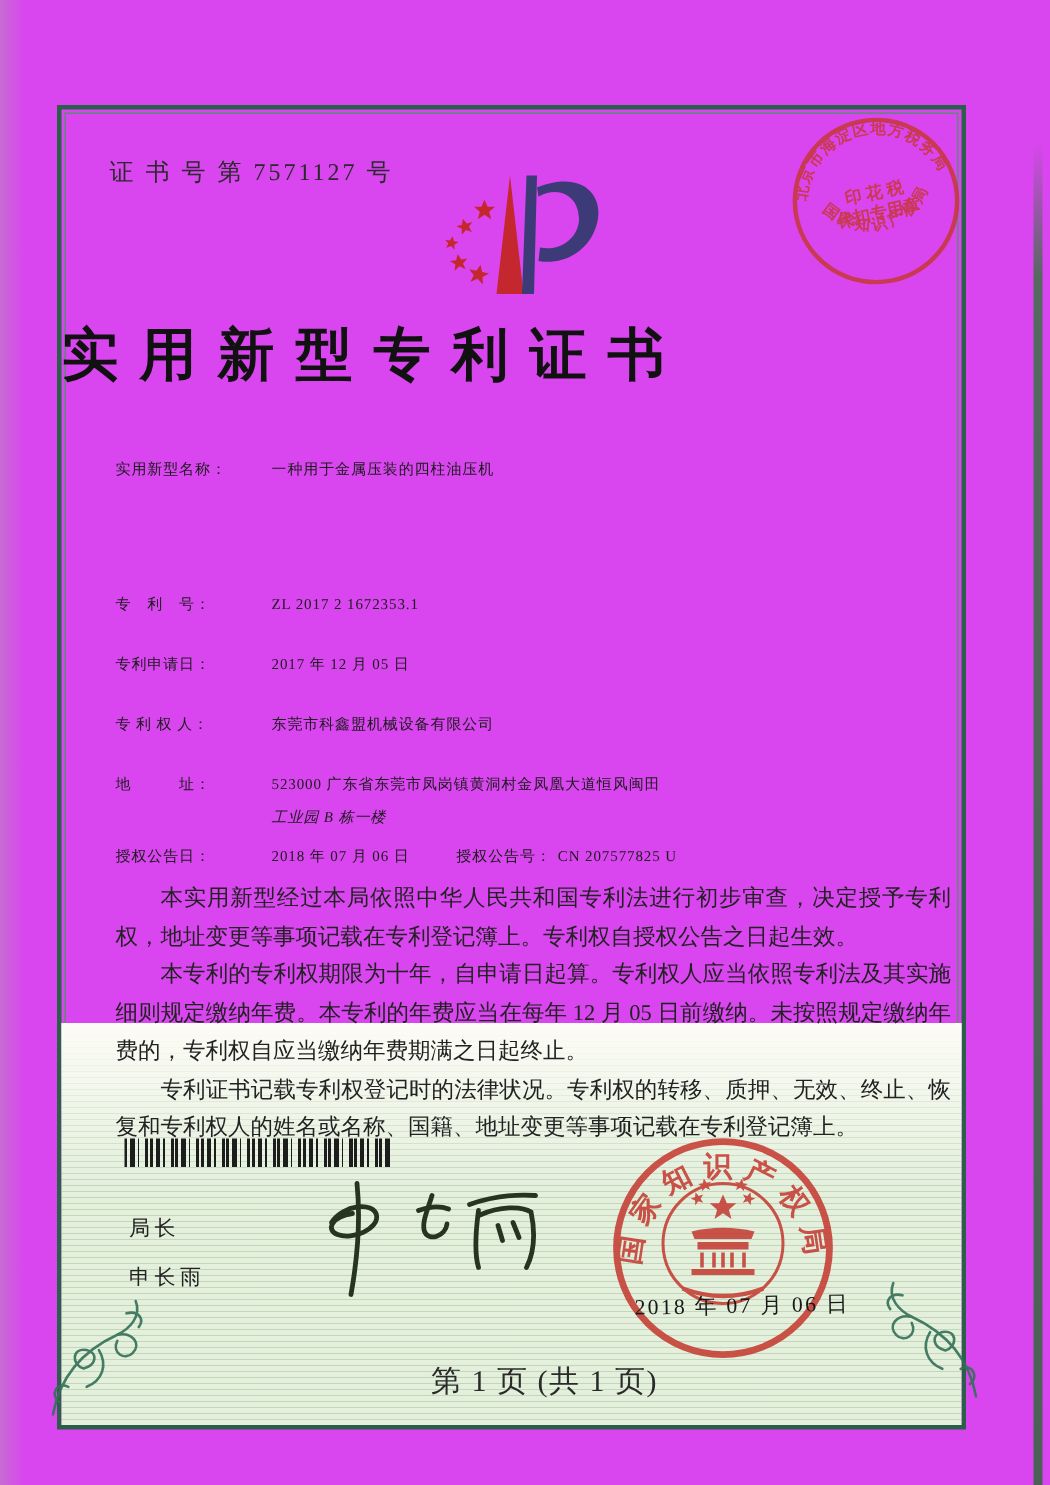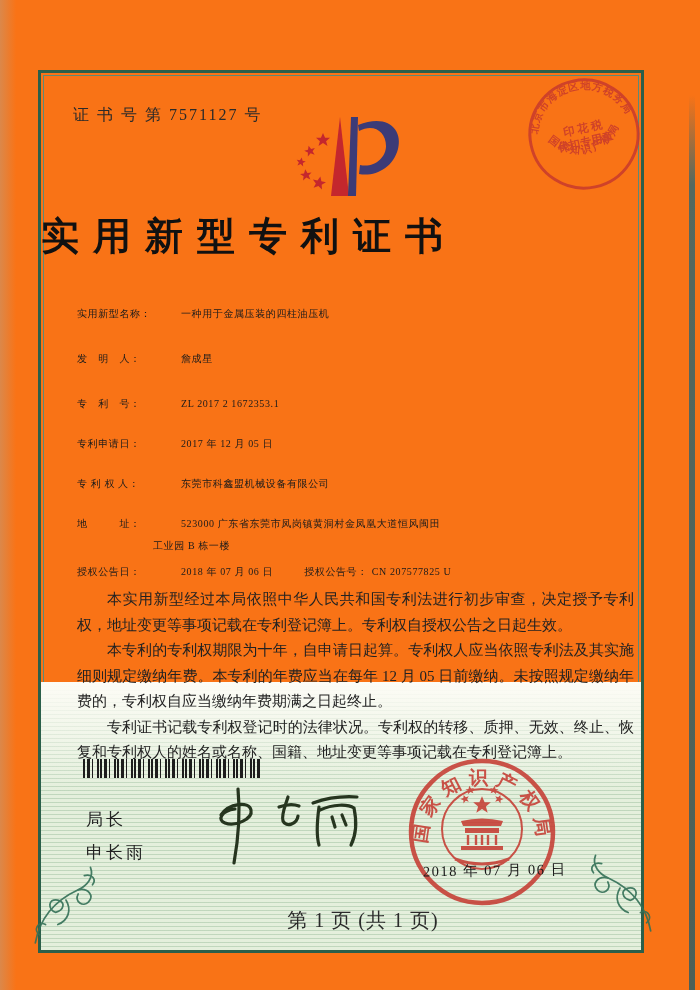--- a/index.html
+++ b/index.html
@@ -1,18 +1,18 @@
 <!DOCTYPE html>
 <html><head>
 <meta charset="utf-8">
 <style>
   html,body{margin:0;padding:0;background:#e9e7e2;}
   .page{
     position:relative;width:700px;height:990px;margin:0 auto;
-    background:#f97316;overflow:hidden;
+    background:#d946ef;overflow:hidden;
     font-family:"Liberation Serif","DejaVu Serif",serif;
     color:#1f1f1f;
   }
   .scan-left{position:absolute;left:0;top:0;bottom:0;width:16px;
     background:linear-gradient(to right, rgba(170,170,160,.38), rgba(170,170,160,0));}
   .scan-right{position:absolute;right:5px;top:95px;bottom:0;width:6px;
     background:linear-gradient(to bottom, rgba(80,100,92,0), #55695f 90px, #4d6057);}
   .frame{position:absolute;left:38px;top:70px;width:600px;height:877px;
     border:3px solid #2b5f4a;}
   .frame-inner{position:absolute;inset:2px;border:1px solid #5d8a76;pointer-events:none;}
@@ -23,40 +23,40 @@
     transform:rotate(-12deg);opacity:.92;}
 
   .logo{position:absolute;left:252px;top:30px;width:130px;height:102px;}
 
   .title{position:absolute;left:0;right:0;top:138px;text-align:left;
     font-size:38px;font-weight:600;letter-spacing:14px;color:#111;}
 
   .frow{position:absolute;left:36px;right:26px;font-size:10px;letter-spacing:.6px;line-height:22px;color:#1b1b1b;}
   .flabel{display:inline-block;min-width:104px;vertical-align:top;}
   .fvalue{display:inline;}
-  .addr2{margin-left:76px;}
+  .addr2{margin-left:104px;font-style:italic;}
   .grant-pair2{display:inline-block;margin-left:28px;}
   .grant-pair2 .flabel{min-width:0;margin-right:4px;}
 
   .paras{position:absolute;left:36px;top:514px;width:557px;
     font-size:15px;line-height:25.5px;text-align:justify;color:#222;}
   .paras p{margin:0;text-indent:2em;}
 
   .panel{position:absolute;left:0;right:0;bottom:0;height:268px;
     background:
       linear-gradient(to bottom, #fdfcf6 0px, rgba(253,252,246,0) 110px),
       repeating-linear-gradient(to bottom, rgba(122,168,128,.34) 0 1px, rgba(255,255,255,0) 1px 4px),
       linear-gradient(#e4efdc,#e4efdc);}
   .barcode{position:absolute;left:42px;top:686px;width:178px;height:19px;
     background:repeating-linear-gradient(90deg,
       #1d1d1d 0 2px, transparent 2px 4px,
       #1d1d1d 4px 7px, transparent 7px 9px,
       #1d1d1d 9px 10px, transparent 10px 14px,
       #1d1d1d 14px 16px, transparent 16px 17px);}
-  .signatory{position:absolute;left:45px;top:730px;font-size:17px;letter-spacing:3px;line-height:33px;color:#222;}
+  .signatory{position:absolute;left:45px;top:730px;font-size:14px;letter-spacing:3px;line-height:33px;color:#222;}
   .signature{position:absolute;left:150px;top:704px;width:180px;height:95px;}
 
   .seal{position:absolute;left:366px;top:684px;width:150px;height:150px;}
   .seal-date{position:absolute;left:382px;top:788px;width:160px;font-size:14.5px;
     letter-spacing:1.5px;color:#191919;transform:rotate(-1deg);}
 
   .ornament{position:absolute;width:86px;height:98px;}
   .orn-bl{left:-16px;top:776px;}
   .orn-br{left:534px;top:764px;transform:scaleX(-1);}
 
@@ -131,23 +131,20 @@
         <use href="#star" transform="translate(8,58) scale(0.75) rotate(10)"></use>
         <use href="#star" transform="translate(13,71) scale(0.95) rotate(-8)"></use>
         <use href="#star" transform="translate(26,79) scale(1.1) rotate(12)"></use>
       </g>
     </svg>
 
     <div class="title">实用新型专利证书</div>
 
     <div class="frow" style="top:230px">
       <span class="flabel">实用新型名称：</span><span class="fvalue">一种用于金属压装的四柱油压机</span>
-    </div>
-    <div class="frow" style="top:275px">
-      <span class="flabel">发　明　人：</span><span class="fvalue">詹成星</span>
     </div>
     <div class="frow" style="top:320px">
       <span class="flabel">专　利　号：</span><span class="fvalue">ZL 2017 2 1672353.1</span>
     </div>
     <div class="frow" style="top:360px">
       <span class="flabel">专利申请日：</span><span class="fvalue">2017 年 12 月 05 日</span>
     </div>
     <div class="frow" style="top:400px">
       <span class="flabel">专 利 权 人：</span><span class="fvalue">东莞市科鑫盟机械设备有限公司</span>
     </div>

